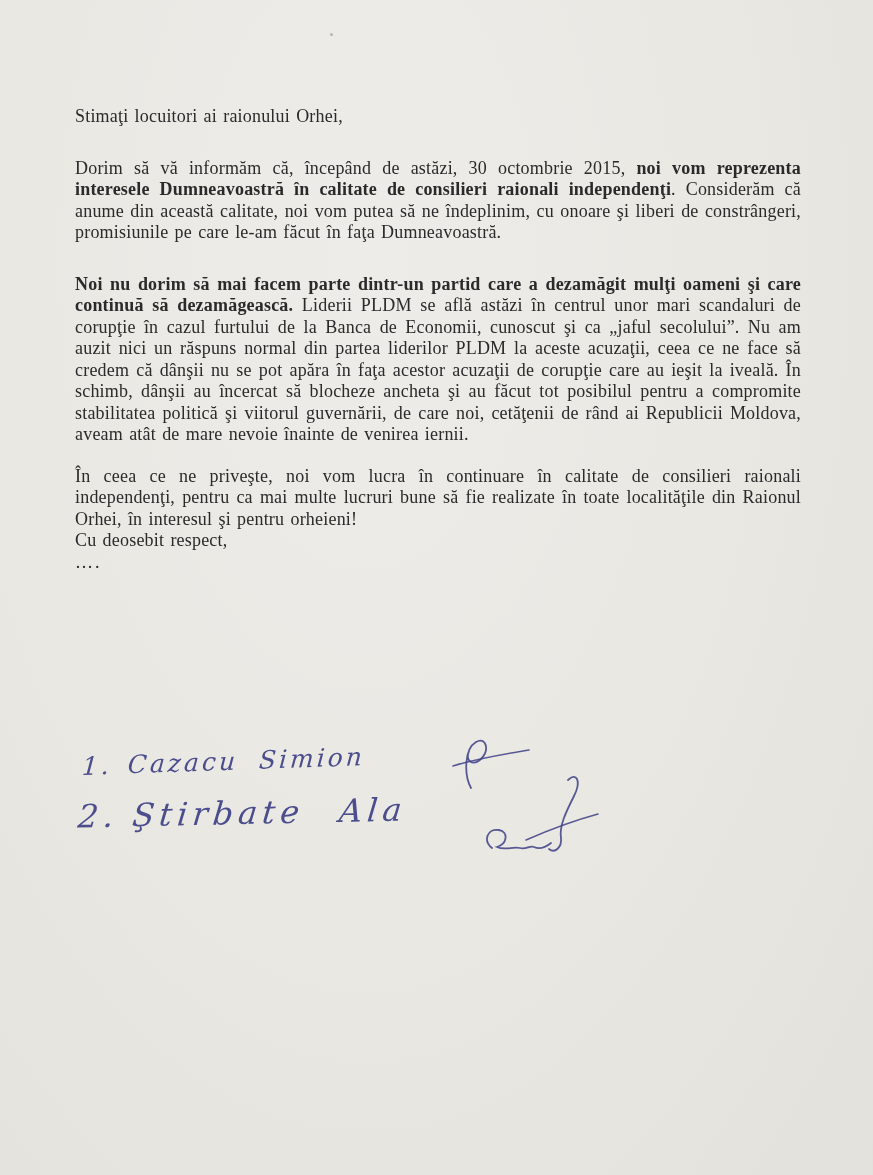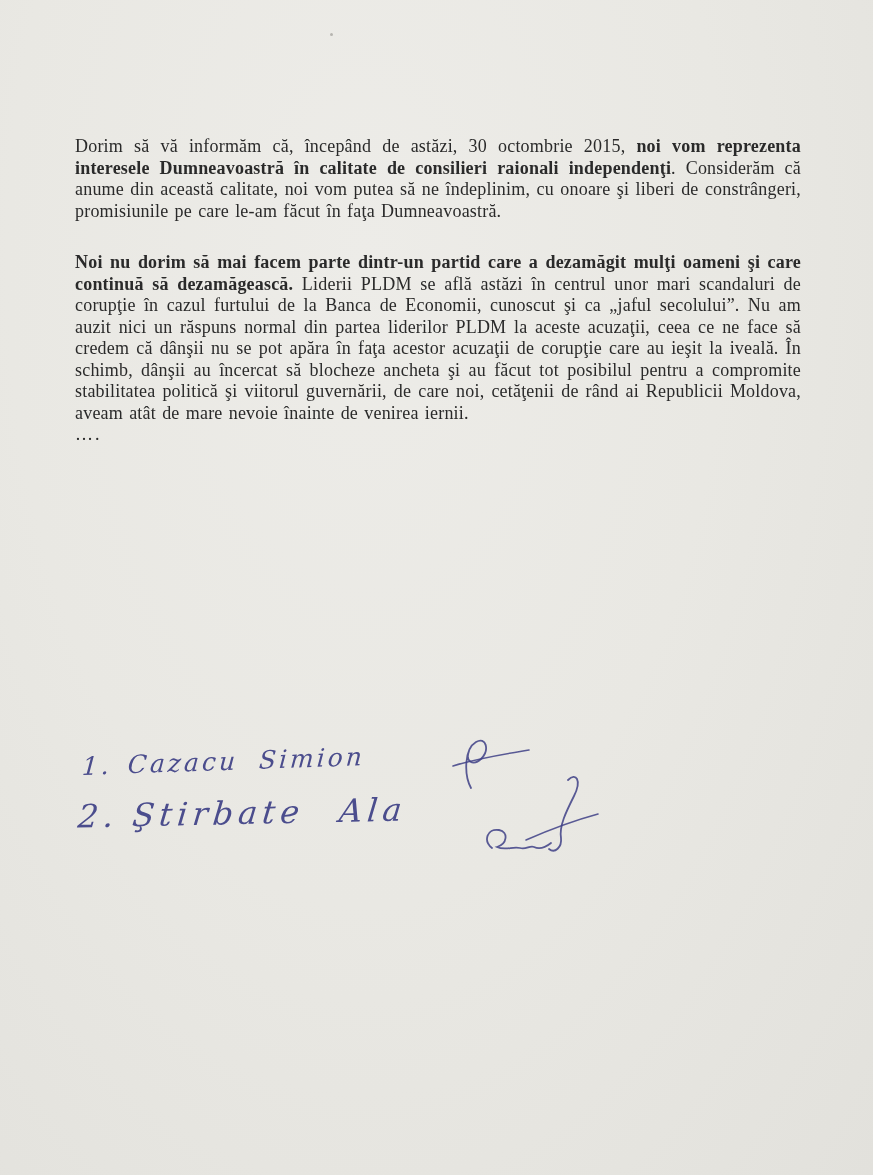--- a/index.html
+++ b/index.html
@@ -67,28 +67,31 @@
 </style>
 </head>
 <body>
 
 <div class="page">
 
   <div class="speck"></div>
 
   <div class="letter">
 
+    <p class="salutation">Stimaţi locuitori ai raionului Orhei,</p>
 
     <p class="m30"><span>Dorim să vă informăm că, începând de astăzi, 30 octombrie 2015, </span><span class="bold">noi vom reprezenta interesele Dumneavoastră în calitate de consilieri raionali independenţi</span><span>. Considerăm că anume din această calitate, noi vom putea să ne îndeplinim, cu onoare şi liberi de constrângeri, promisiunile pe care le-am făcut în faţa Dumneavoastră.</span></p>
 
 
 
     <p class="m30"><span class="bold">Noi nu dorim să mai facem parte dintr-un partid care a dezamăgit mulţi oameni şi care continuă să dezamăgească.</span><span> Liderii PLDM se află astăzi în centrul unor mari scandaluri de corupţie în cazul furtului de la Banca de Economii, cunoscut şi ca „jaful secolului”. Nu am auzit nici un răspuns normal din partea liderilor PLDM la aceste acuzaţii, ceea ce ne face să credem că dânşii nu se pot apăra în faţa acestor acuzaţii de corupţie care au ieşit la iveală. În schimb, dânşii au încercat să blocheze ancheta şi au făcut tot posibilul pentru a compromite stabilitatea politică şi viitorul guvernării, de care noi, cetăţenii de rând ai Republicii Moldova, aveam atât de mare nevoie înainte de venirea iernii.</span></p>
 
+    <p class="m20">În ceea ce ne priveşte, noi vom lucra în continuare în calitate de consilieri raionali independenţi, pentru ca mai multe lucruri bune să fie realizate în toate localităţile din Raionul Orhei, în interesul şi pentru orheieni!</p>
 
+    <p class="closing-line">Cu deosebit respect,</p>
 
     <p class="dots-line">….</p>
   </div>
 
   <div class="hand-row row1">
     <span class="num">1.</span><span class="name">Cazacu Simion</span>
   </div>
 
   <svg class="autograph sig1" width="92" height="62" viewBox="0 0 92 62">
     <path d="M28 55 C21 42 21 16 33 9 C43 3 47 17 38 26 C30 33 22 29 26 18" stroke-width="1.8"></path>

